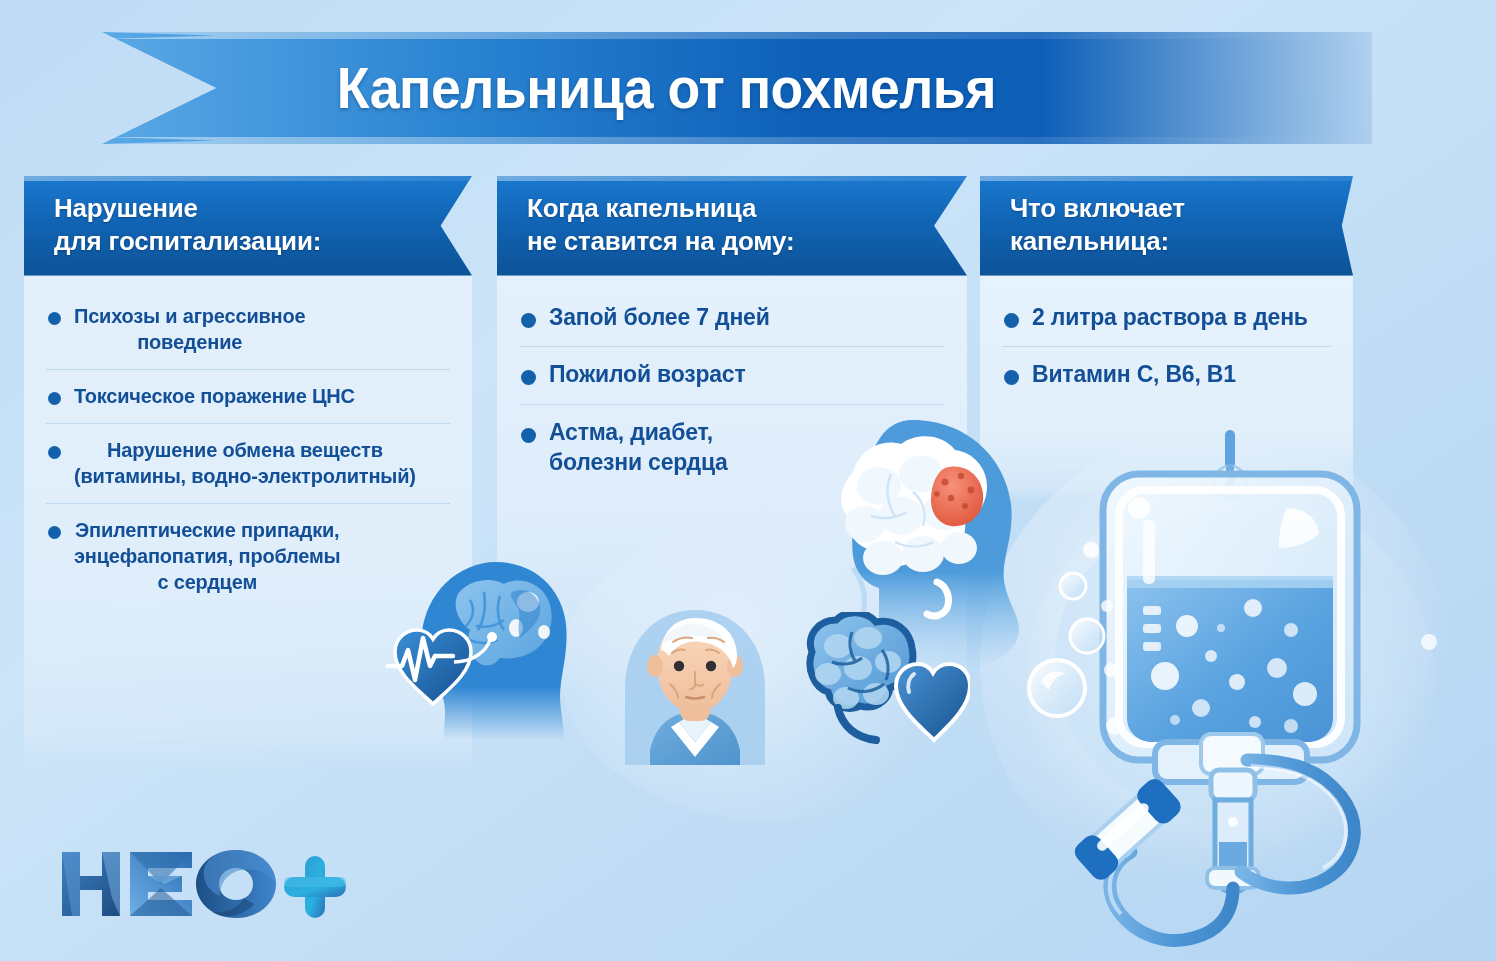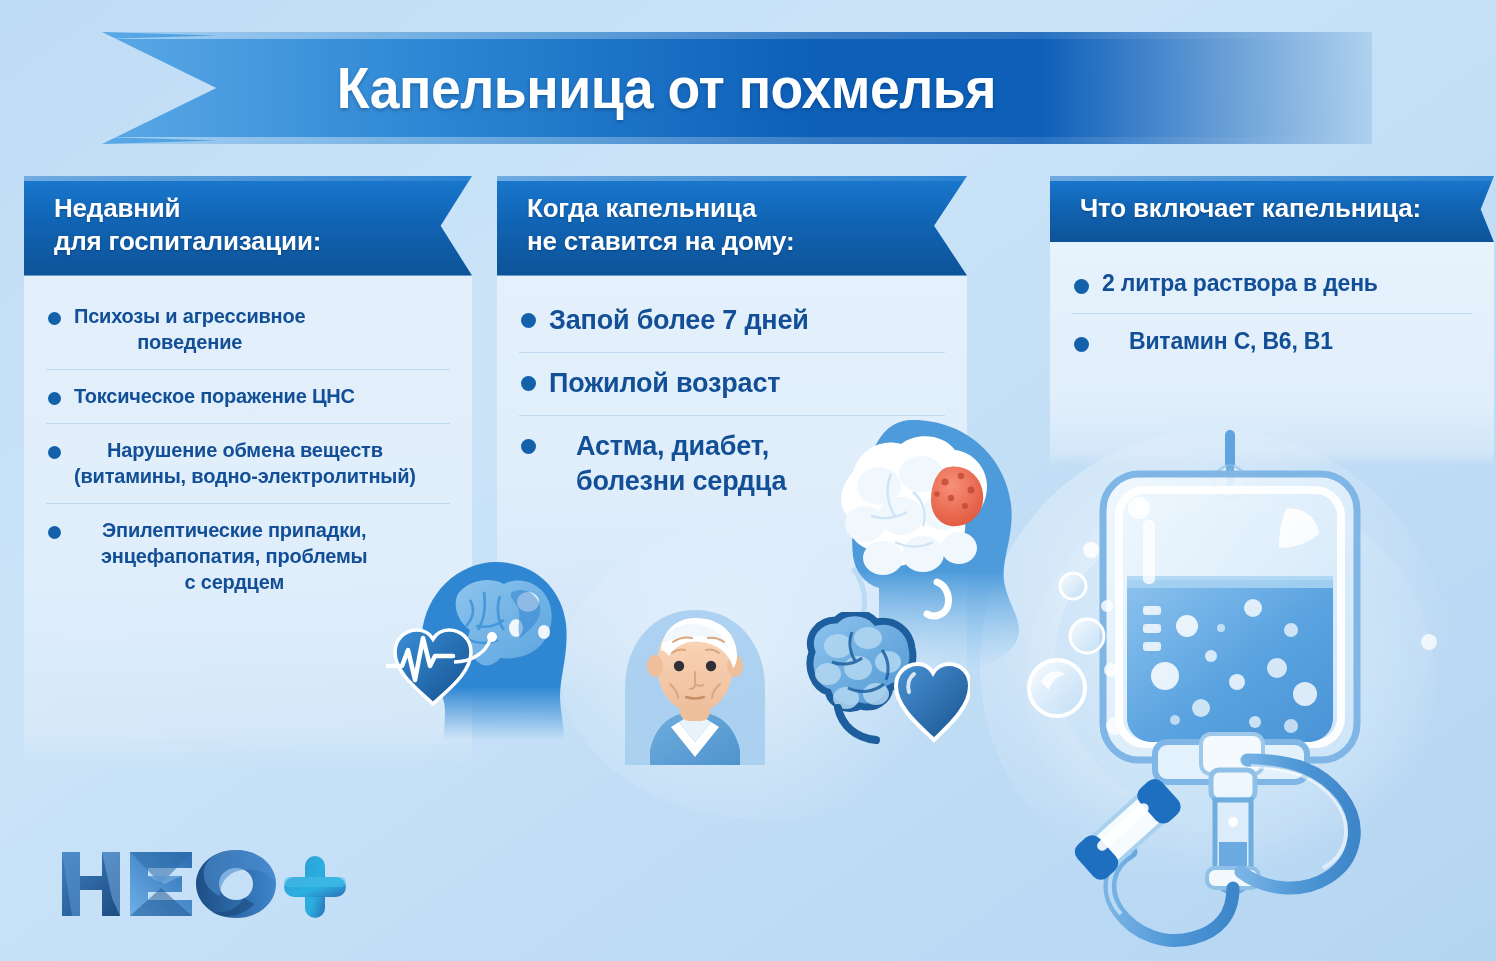--- a/index.html
+++ b/index.html
@@ -50,21 +50,21 @@
     letter-spacing:-.5px;
     transform:scaleX(.94);
     text-shadow:0 2px 4px rgba(0,40,90,.35);
     white-space:nowrap;
   }
 
   
   .column { position:absolute; }
   #col-1 { left:24px;  top:176px; width:448px; }
   #col-2 { left:497px; top:176px; width:470px; }
-  #col-3 { left:1050px; top:176px; width:444px; }
+  #col-3 { left:980px; top:176px; width:373px; }
 
   .col-header {
     position:relative;
     background:linear-gradient(180deg,#1a79cf 0%,#1164b4 45%,#0d5398 100%);
     color:#ffffff;
     font-size:26px; font-weight:bold;
     line-height:1.28;
     letter-spacing:-.2px;
     padding:16px 26px 17px 30px;
     text-shadow:0 1px 2px rgba(0,30,70,.4);
@@ -101,36 +101,36 @@
     background:linear-gradient(180deg,#e6f2fc 0%,#e1effb 70%,rgba(223,237,250,.6) 94%,rgba(223,237,250,0) 100%);
   }
 
   .bullet-list { list-style:none; }
   .bullet-item {
     position:relative;
     display:flex; align-items:flex-start;
     padding:13px 4px 14px 0;
     border-bottom:1px solid rgba(150,190,225,.45);
   }
-  .bullet-item:last-child { border-bottom:none;gap:27px; }
+  .bullet-item:last-child { border-bottom:none; }
   .bullet-dot {
     flex:0 0 auto;
     width:13px; height:13px; border-radius:50%;
     background:#1461ab;
     margin:9px 13px 0 2px;
   }
   .bullet-text {
     color:#124f96;
     font-weight:bold;
     line-height:1.3;
     letter-spacing:-.2px;
     white-space:pre-line;
   }
   #col-1 .bullet-text { font-size:20px;text-align:center; }
-  #col-2 .bullet-text { font-size:27px; }
+  #col-2 .bullet-text { font-size:23px; }
   #col-3 .bullet-text { font-size:23px; }
   #col-2 .bullet-dot,
   #col-3 .bullet-dot { width:15px; height:15px; margin-top:10px; }
 
   
   .illus { position:absolute; pointer-events:none; }
   #illus-head-heart { left:366px; top:540px; width:225px; height:200px; }
   #illus-head-brain { left:795px; top:412px; width:230px; height:260px; }
   #illus-elder      { left:610px; top:600px; width:170px; height:165px; }
   #illus-brain-heart{ left:790px; top:612px; width:180px; height:155px; }
@@ -148,21 +148,21 @@
 <div id="title-ribbon">
   <div class="band"></div>
   <div class="sheen-top"></div>
   <div class="sheen-bot"></div>
   <div id="title-text">Капельница от похмелья</div>
 </div>
 
 <div class="column" id="col-1">
   <div class="col-header hdr-notch-right">
     <div class="hdr-gloss"></div>
-    <span style="white-space:pre-line;">Недавний
+    <span style="white-space:pre-line;">Нарушение
 для госпитализации:</span>
   </div>
   <div class="col-body" id="body-1">
     <ul class="bullet-list">
       <li class="bullet-item">
         <span class="bullet-dot"></span>
         <span class="bullet-text">Психозы и агрессивное
 поведение</span>
       </li>
       <li class="bullet-item">

